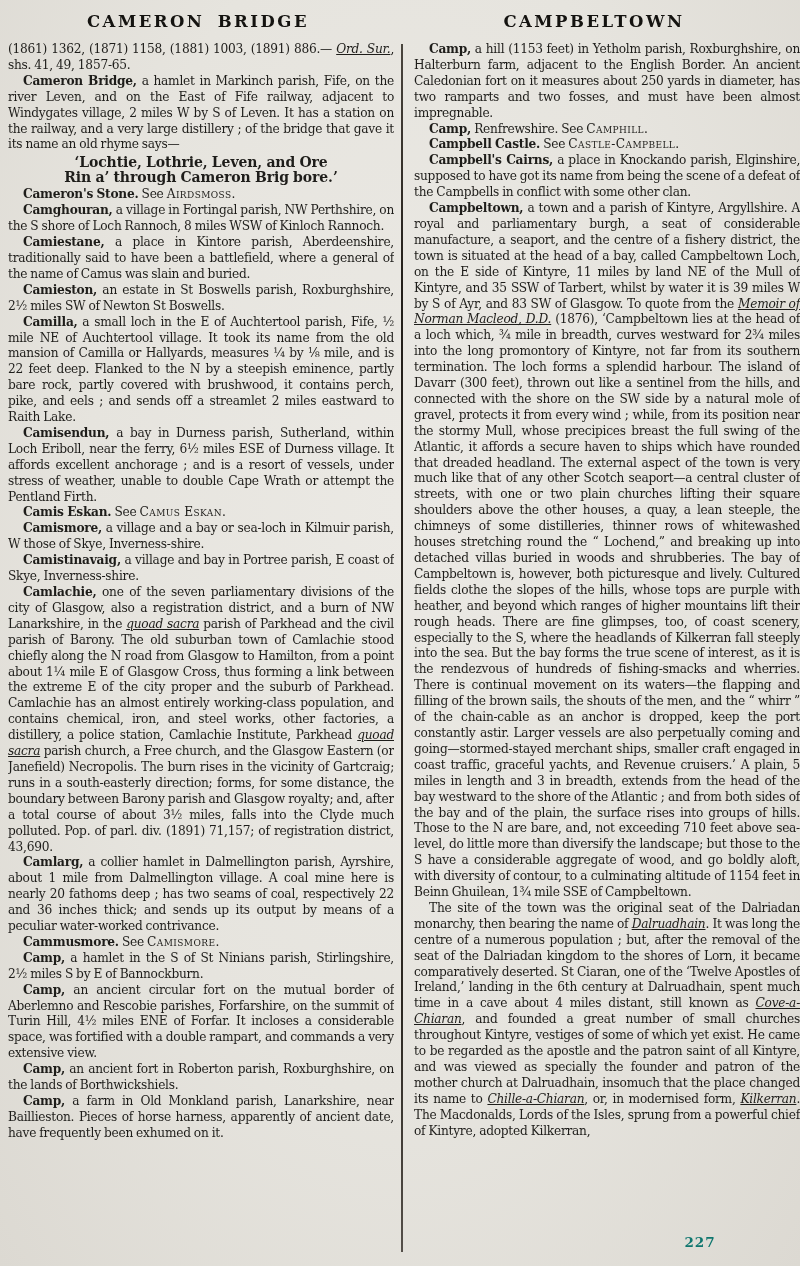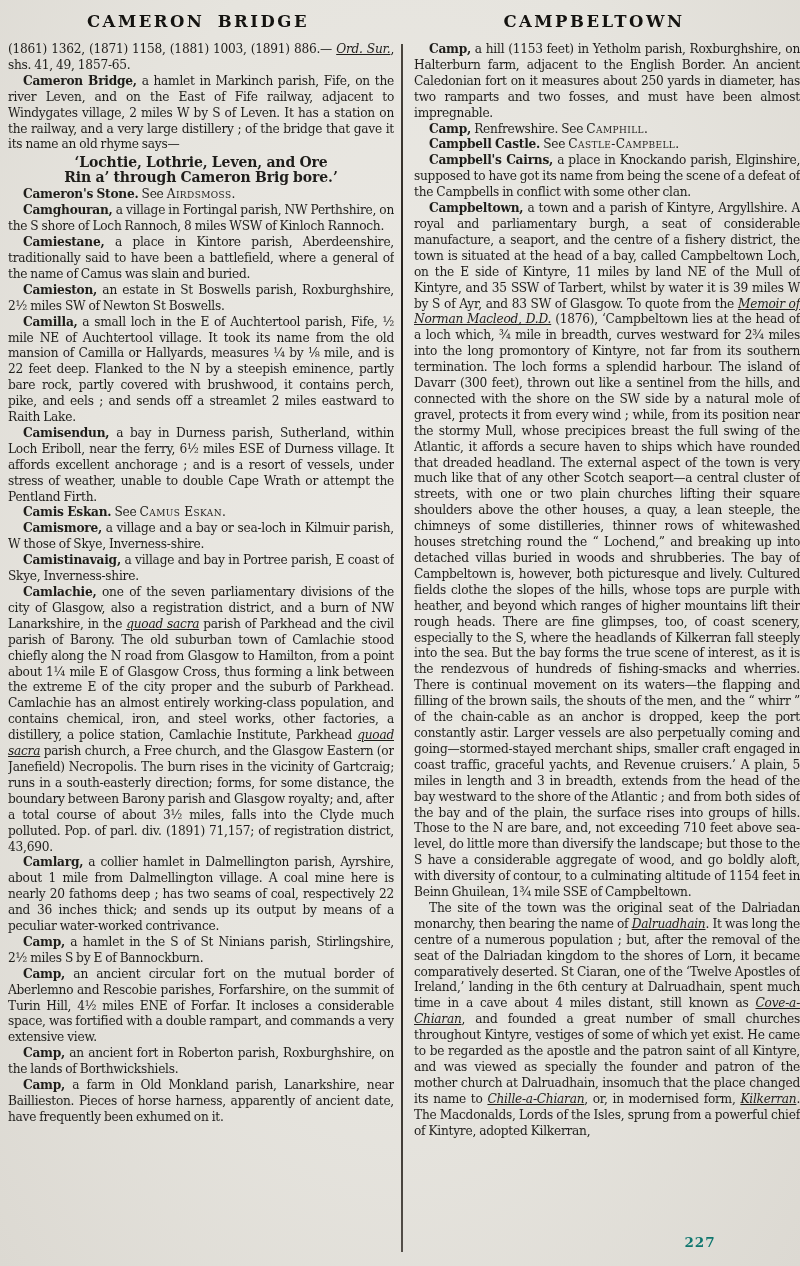--- a/index.html
+++ b/index.html
@@ -66,20 +66,21 @@
         <p class="entry"><span class="seg-b">Camghouran,</span><span> a village in Fortingal parish, NW Perthshire, on the S shore of Loch Rannoch, 8 miles WSW of Kinloch Rannoch.</span></p>
         <p class="entry"><span class="seg-b">Camiestane,</span><span> a place in Kintore parish, Aberdeenshire, traditionally said to have been a battlefield, where a general of the name of Camus was slain and buried.</span></p>
         <p class="entry"><span class="seg-b">Camieston,</span><span> an estate in St Boswells parish, Roxburghshire, 2½ miles SW of Newton St Boswells.</span></p>
         <p class="entry"><span class="seg-b">Camilla,</span><span> a small loch in the E of Auchtertool parish, Fife, ½ mile NE of Auchtertool village.  It took its name from the old mansion of Camilla or Hallyards, measures ¼ by ⅛ mile, and is 22 feet deep.  Flanked to the N by a steepish eminence, partly bare rock, partly covered with brushwood, it contains perch, pike, and eels ; and sends off a streamlet 2 miles eastward to Raith Lake.</span></p>
         <p class="entry"><span class="seg-b">Camisendun,</span><span> a bay in Durness parish, Sutherland, within Loch Eriboll, near the ferry, 6½ miles ESE of Durness village.  It affords excellent anchorage ; and is a resort of vessels, under stress of weather, unable to double Cape Wrath or attempt the Pentland Firth.</span></p>
         <p class="entry"><span class="seg-b">Camis Eskan.</span><span>  See </span><span class="seg-sc">Camus Eskan</span><span>.</span></p>
         <p class="entry"><span class="seg-b">Camismore,</span><span> a village and a bay or sea-loch in Kilmuir parish, W those of Skye, Inverness-shire.</span></p>
         <p class="entry"><span class="seg-b">Camistinavaig,</span><span> a village and bay in Portree parish, E coast of Skye, Inverness-shire.</span></p>
         <p class="entry"><span class="seg-b">Camlachie,</span><span> one of the seven parliamentary divisions of the city of Glasgow, also a registration district, and a burn of NW Lanarkshire, in the </span><span class="seg-i">quoad sacra</span><span> parish of Parkhead and the civil parish of Barony.  The old suburban town of Camlachie stood chiefly along the N road from Glasgow to Hamilton, from a point about 1¼ mile E of Glasgow Cross, thus forming a link between the extreme E of the city proper and the suburb of Parkhead.  Camlachie has an almost entirely working-class population, and contains chemical, iron, and steel works, other factories, a distillery, a police station, Camlachie Institute, Parkhead </span><span class="seg-i">quoad sacra</span><span> parish church, a Free church, and the Glasgow Eastern (or Janefield) Necropolis.  The burn rises in the vicinity of Gartcraig; runs in a south-easterly direction; forms, for some distance, the boundary between Barony parish and Glasgow royalty; and, after a total course of about 3½ miles, falls into the Clyde much polluted.  Pop. of parl. div. (1891) 71,157; of registration district, 43,690.</span></p>
         <p class="entry"><span class="seg-b">Camlarg,</span><span> a collier hamlet in Dalmellington parish, Ayrshire, about 1 mile from Dalmellington village.  A coal mine here is nearly 20 fathoms deep ; has two seams of coal, respectively 22 and 36 inches thick; and sends up its output by means of a peculiar water-worked contrivance.</span></p>
+        <p class="entry"><span class="seg-b">Cammusmore.</span><span>  See </span><span class="seg-sc">Camismore</span><span>.</span></p>
         <p class="entry"><span class="seg-b">Camp,</span><span> a hamlet in the S of St Ninians parish, Stirlingshire, 2½ miles S by E of Bannockburn.</span></p>
         <p class="entry"><span class="seg-b">Camp,</span><span> an ancient circular fort on the mutual border of Aberlemno and Rescobie parishes, Forfarshire, on the summit of Turin Hill, 4½ miles ENE of Forfar.  It incloses a considerable space, was fortified with a double rampart, and commands a very extensive view.</span></p>
         <p class="entry"><span class="seg-b">Camp,</span><span> an ancient fort in Roberton parish, Roxburghshire, on the lands of Borthwickshiels.</span></p>
         <p class="entry"><span class="seg-b">Camp,</span><span> a farm in Old Monkland parish, Lanarkshire, near Baillieston.  Pieces of horse harness, apparently of ancient date, have frequently been exhumed on it.</span></p>
       </div>
     <div class="col col-right" id="col-right">
         <p class="entry"><span class="seg-b">Camp,</span><span> a hill (1153 feet) in Yetholm parish, Roxburghshire, on Halterburn farm, adjacent to the English Border.  An ancient Caledonian fort on it measures about 250 yards in diameter, has two ramparts and two fosses, and must have been almost impregnable.</span></p>
         <p class="entry"><span class="seg-b">Camp,</span><span> Renfrewshire.  See </span><span class="seg-sc">Camphill</span><span>.</span></p>
         <p class="entry"><span class="seg-b">Campbell Castle.</span><span>  See </span><span class="seg-sc">Castle-Campbell</span><span>.</span></p>
         <p class="entry"><span class="seg-b">Campbell's Cairns,</span><span> a place in Knockando parish, Elginshire, supposed to have got its name from being the scene of a defeat of the Campbells in conflict with some other clan.</span></p>

